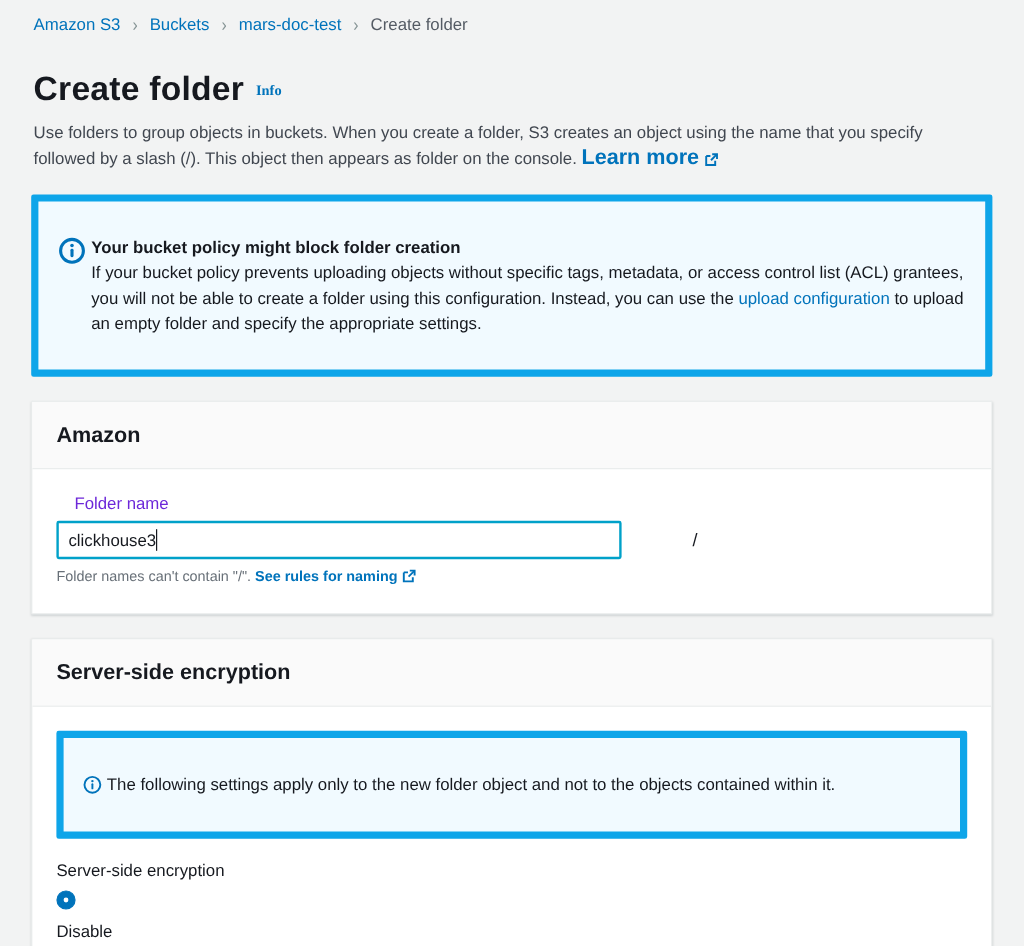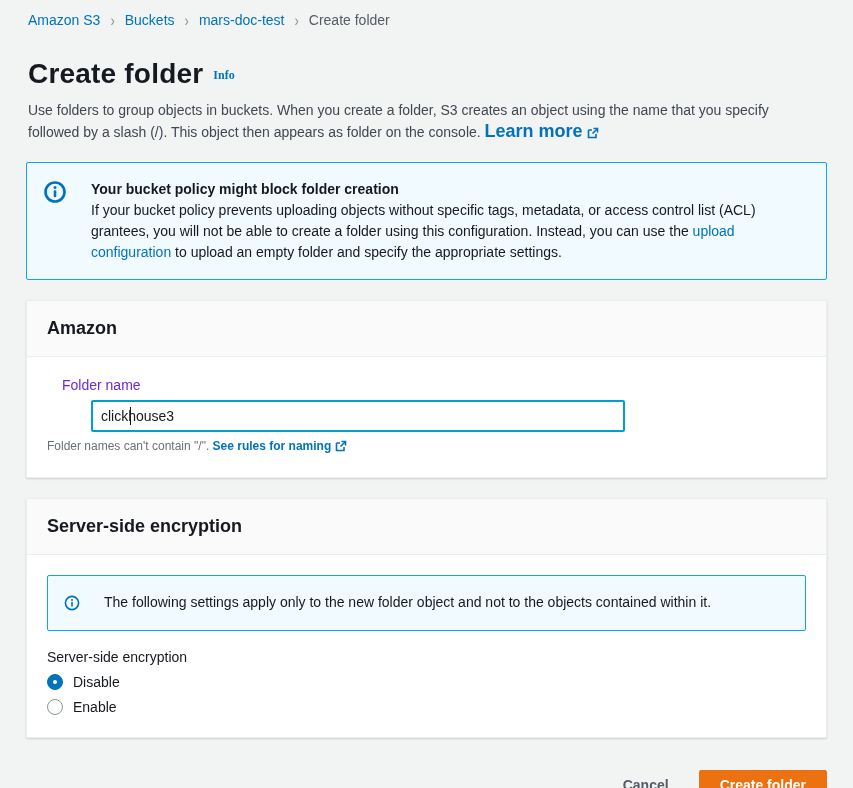--- a/index.html
+++ b/index.html
@@ -22,25 +22,25 @@
   h1 { font-size: 28px; font-weight: 700; color: #16191f; letter-spacing: 0.2px; }
   .info-link { color: #0073bb; font-size: 12px; font-weight: 700; text-decoration: none; cursor: pointer; position: relative; top: -4px; font-family: Liberation Serif, serif; }
 
   .description { padding: 10px 28px 0 28px; max-width: 800px; line-height: 21px; color: #414750; }
   .inline-link { color: #0073bb; font-weight: 700; font-size: 18px; text-decoration: none; cursor: pointer; white-space: nowrap; }
 
   
   .alert {
     margin: 18px 26px 0 26px;
     background: #f1faff;
-    border: 1px solid #0ea5e9;
+    border: 6px solid #0ea5e9;
     border-radius: 2px;
-    padding: 16px 16px;
+    padding: 28px 16px;
     display: flex;
-    gap: 24px;
+    gap: 4px;
   }
   .alert-icon-wrap { flex: 0 0 auto; padding-top: 1px; }
   .alert-content { line-height: 21px; color: #16191f; }
   .alert-title { font-weight: 700; }
 
   
   .panel {
     margin: 20px 26px 0 26px;
     background: #ffffff;
     border: 1px solid #eaeded;
@@ -53,39 +53,38 @@
     border-bottom: 1px solid #eaeded;
     padding: 17px 20px;
   }
   .panel-header h2 { font-size: 18px; font-weight: 700; color: #16191f; }
   .panel-body { padding: 20px 20px 22px 20px; }
 
   .field-label { display: block; color: #6d28d9; margin-bottom: 7px; margin-left: 15px; }
   .input-row { display: flex; align-items: center; gap: 14px; }
   .input-wrap { position: relative; width: 516px; }
   .text-input {
-    width: 534px; height: 32px;
+    width: 471px; height: 32px;
     border: 2px solid #00a1c9;
     border-radius: 2px;
     padding: 0 8px;
     font-size: 14px;
     font-family: "Liberation Sans", "DejaVu Sans", sans-serif;
     color: #16191f;
     background: #ffffff;
     outline: none;
-    margin-left: 44px;
   }
   .caret { position: absolute; left: 83px; top: 7px; width: 1px; height: 18px; background: #16191f; }
   .slash-suffix { font-size: 15px; color: #16191f; }
   .constraint-row { margin-top: 7px; font-size: 12px; color: #687078; }
   .constraint-row .inline-link { font-size: 12px; }
 
   
   .group-label { margin-top: 18px; display: block; }
-  .radio-row { display: flex; align-items: flex-start; gap: 10px; margin-top: 9px; cursor: pointer; }
+  .radio-row { display: flex; align-items: flex-start; gap: 10px; margin-top: 9px; cursor: pointer; flex-direction: column; }
   .radio {
     width: 16px; height: 16px; border-radius: 50%;
     background: #ffffff; border: 1px solid #879596;
     flex: 0 0 auto; position: relative;
   }
   .radio.checked { background: #0073bb; border: 1px solid #0073bb; }
   .radio.checked::after {
     content: ""; position: absolute; left: 5px; top: 5px;
     width: 4px; height: 4px; border-radius: 50%; background: #ffffff;
   }

